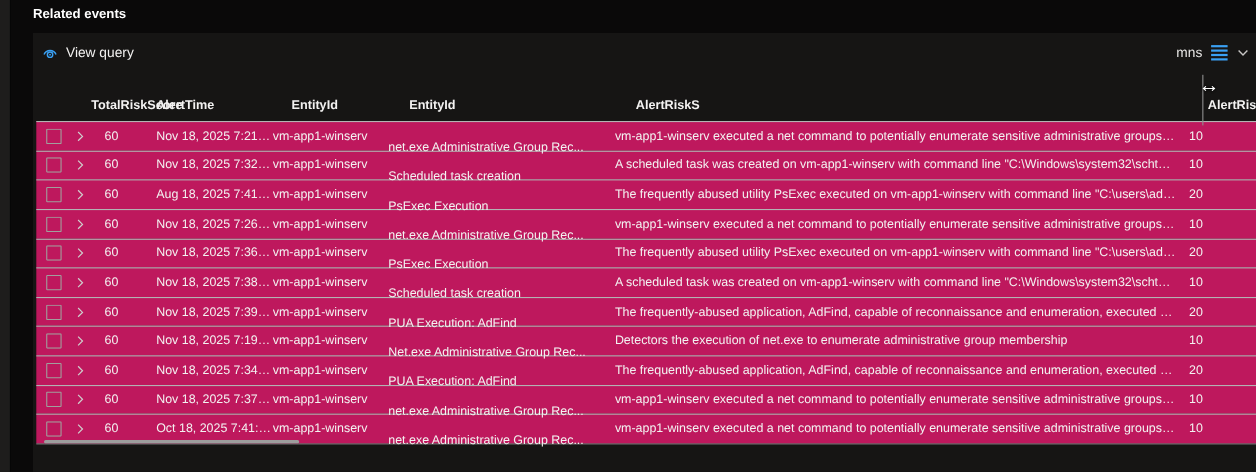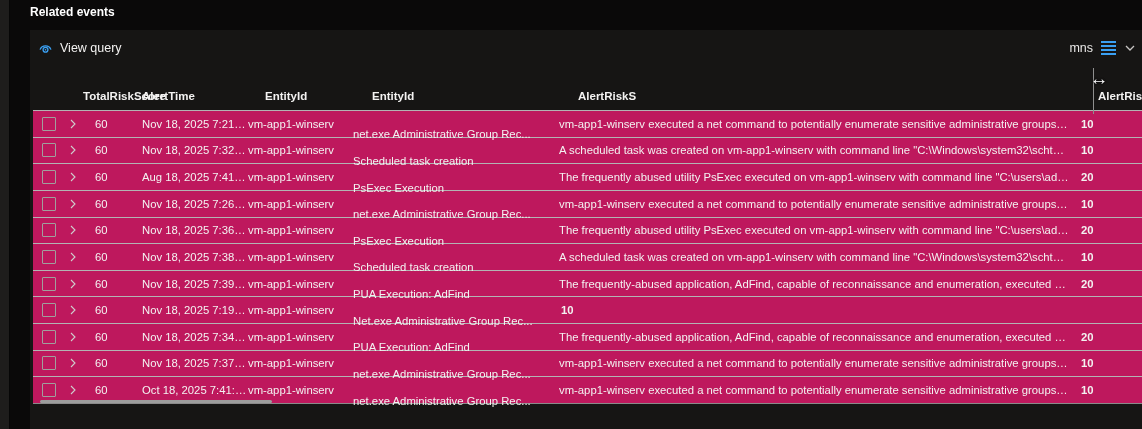--- a/index.html
+++ b/index.html
@@ -40,21 +40,21 @@
     border-top:1px solid #b3b3b3;background:#be185d;font-size:11.3px;color:#f3f2f1;
   }
   .cell{white-space:nowrap;overflow:hidden;text-overflow:ellipsis;flex:0 0 auto;box-sizing:border-box;}
   .c-sel{width:28px;display:flex;align-items:center;padding-left:9px;}
   .c-exp{width:24px;display:flex;align-items:center;justify-content:center;cursor:pointer;}
   .c-score{width:57px;padding-left:10px;}
   .c-time{width:106px;}
   .c-entity{width:105px;}
   .c-name{width:206px;padding-right:14px;margin-top:21px;}
   .c-desc{width:520px;padding-right:10px;}
-  .c-risk{width:44px;padding-left:2px;font-weight:bold;}
+  .c-risk{width:44px;padding-left:2px;}
 
   .checkbox{display:block;width:12px;height:12px;border:1px solid #a19f9d;border-radius:1px;background:transparent;cursor:pointer;}
 
   
   .hscroll-thumb{position:absolute;left:7px;width:232px;height:3px;background:#9d9d9d;border-radius:2px;cursor:pointer;}
 
   
   .resize-line{position:absolute;left:1063px;top:38px;width:1px;height:46px;background:#8f8f8f;}
   .resize-cursor{
     position:absolute;left:1053px;top:40px;width:32px;height:20px;
@@ -235,20 +235,21 @@
           </span>
     <span class="cell c-exp">
       <svg width="10" height="10" viewBox="0 0 10 10">
         <polyline points="3,1 7,5 3,9" fill="none" stroke="#cfcecd" stroke-width="1.1"></polyline>
       </svg>
     </span>
     <span class="cell c-score">60</span>
     <span class="cell c-time">Nov 18, 2025 7:19:16 AM</span>
     <span class="cell c-entity">vm-app1-winserv</span>
     <span class="cell c-name">Net.exe Administrative Group Rec...</span>
+    <span class="cell c-desc">Detectors the execution of net.exe to enumerate administrative group membership</span>
     <span class="cell c-risk">10</span>
   </div>
 
   <div class="row">
     <span class="cell c-sel">
             <span class="checkbox"></span>
           </span>
     <span class="cell c-exp">
       <svg width="10" height="10" viewBox="0 0 10 10">
         <polyline points="3,1 7,5 3,9" fill="none" stroke="#cfcecd" stroke-width="1.1"></polyline>

